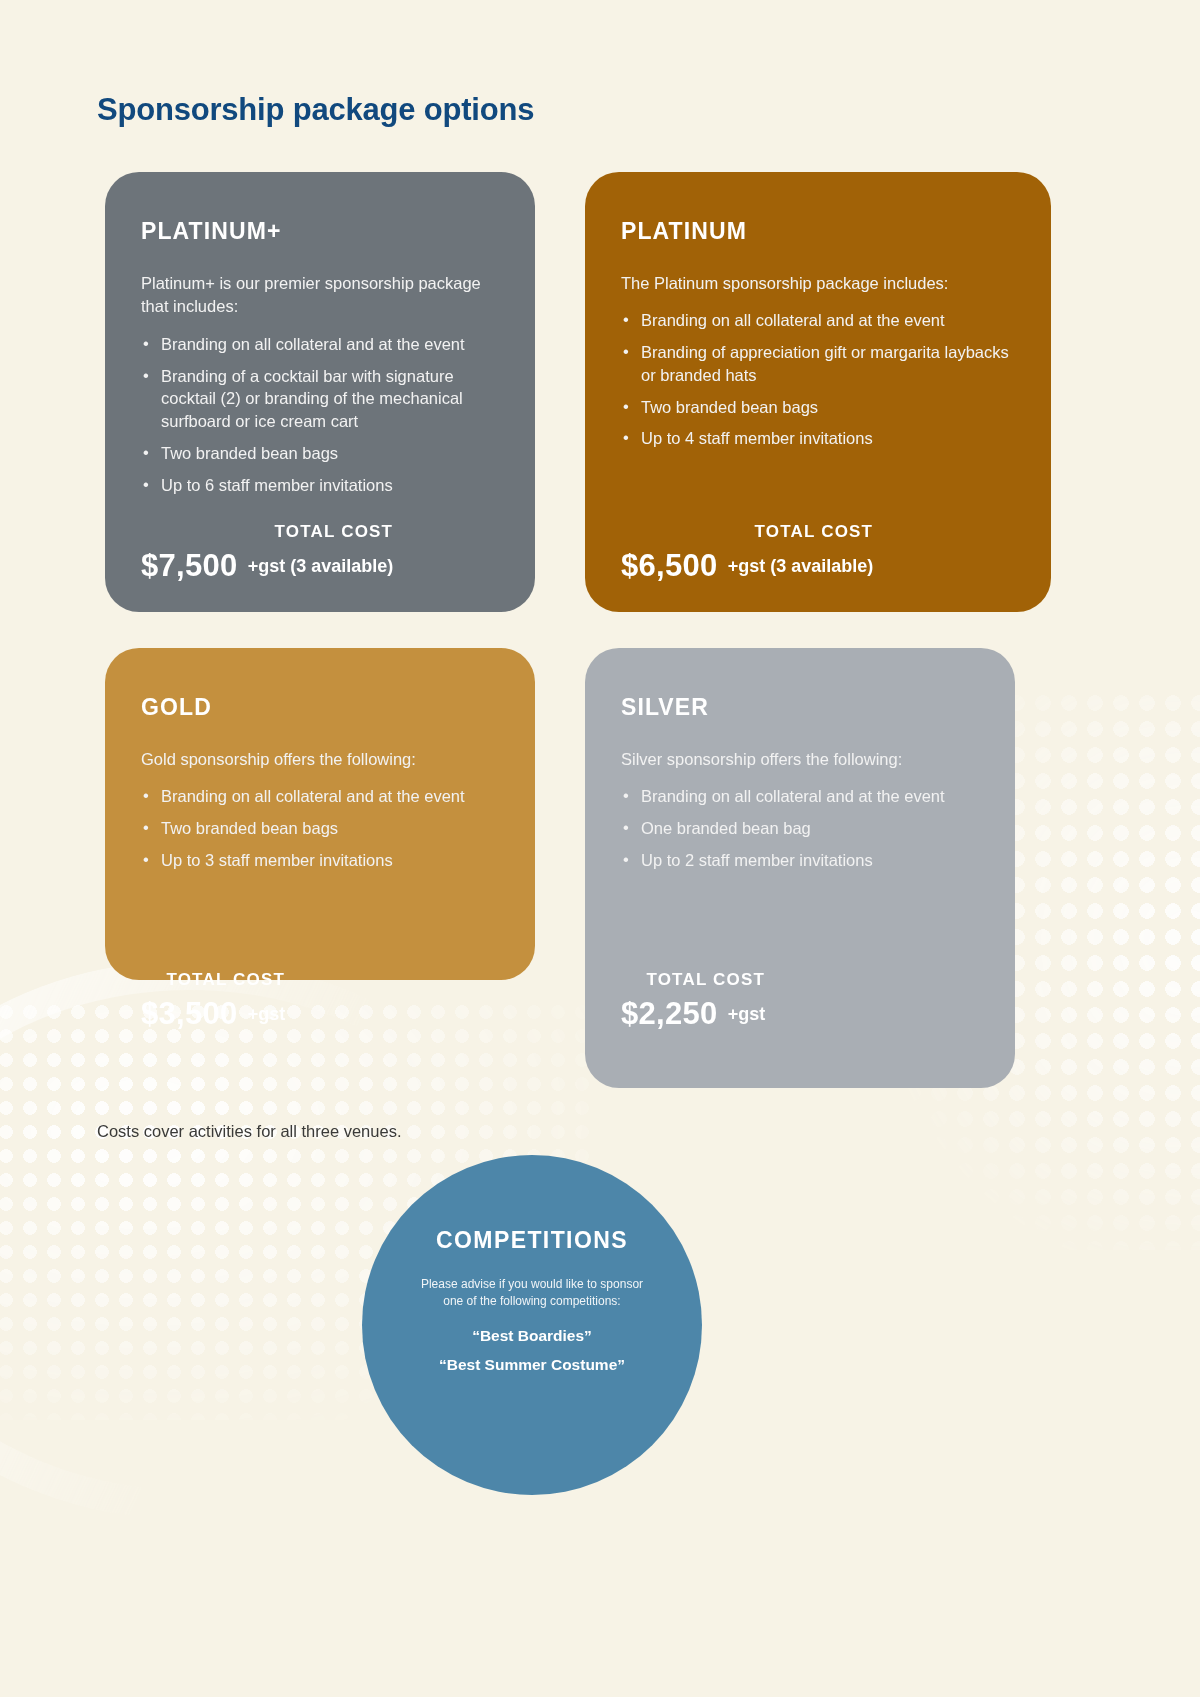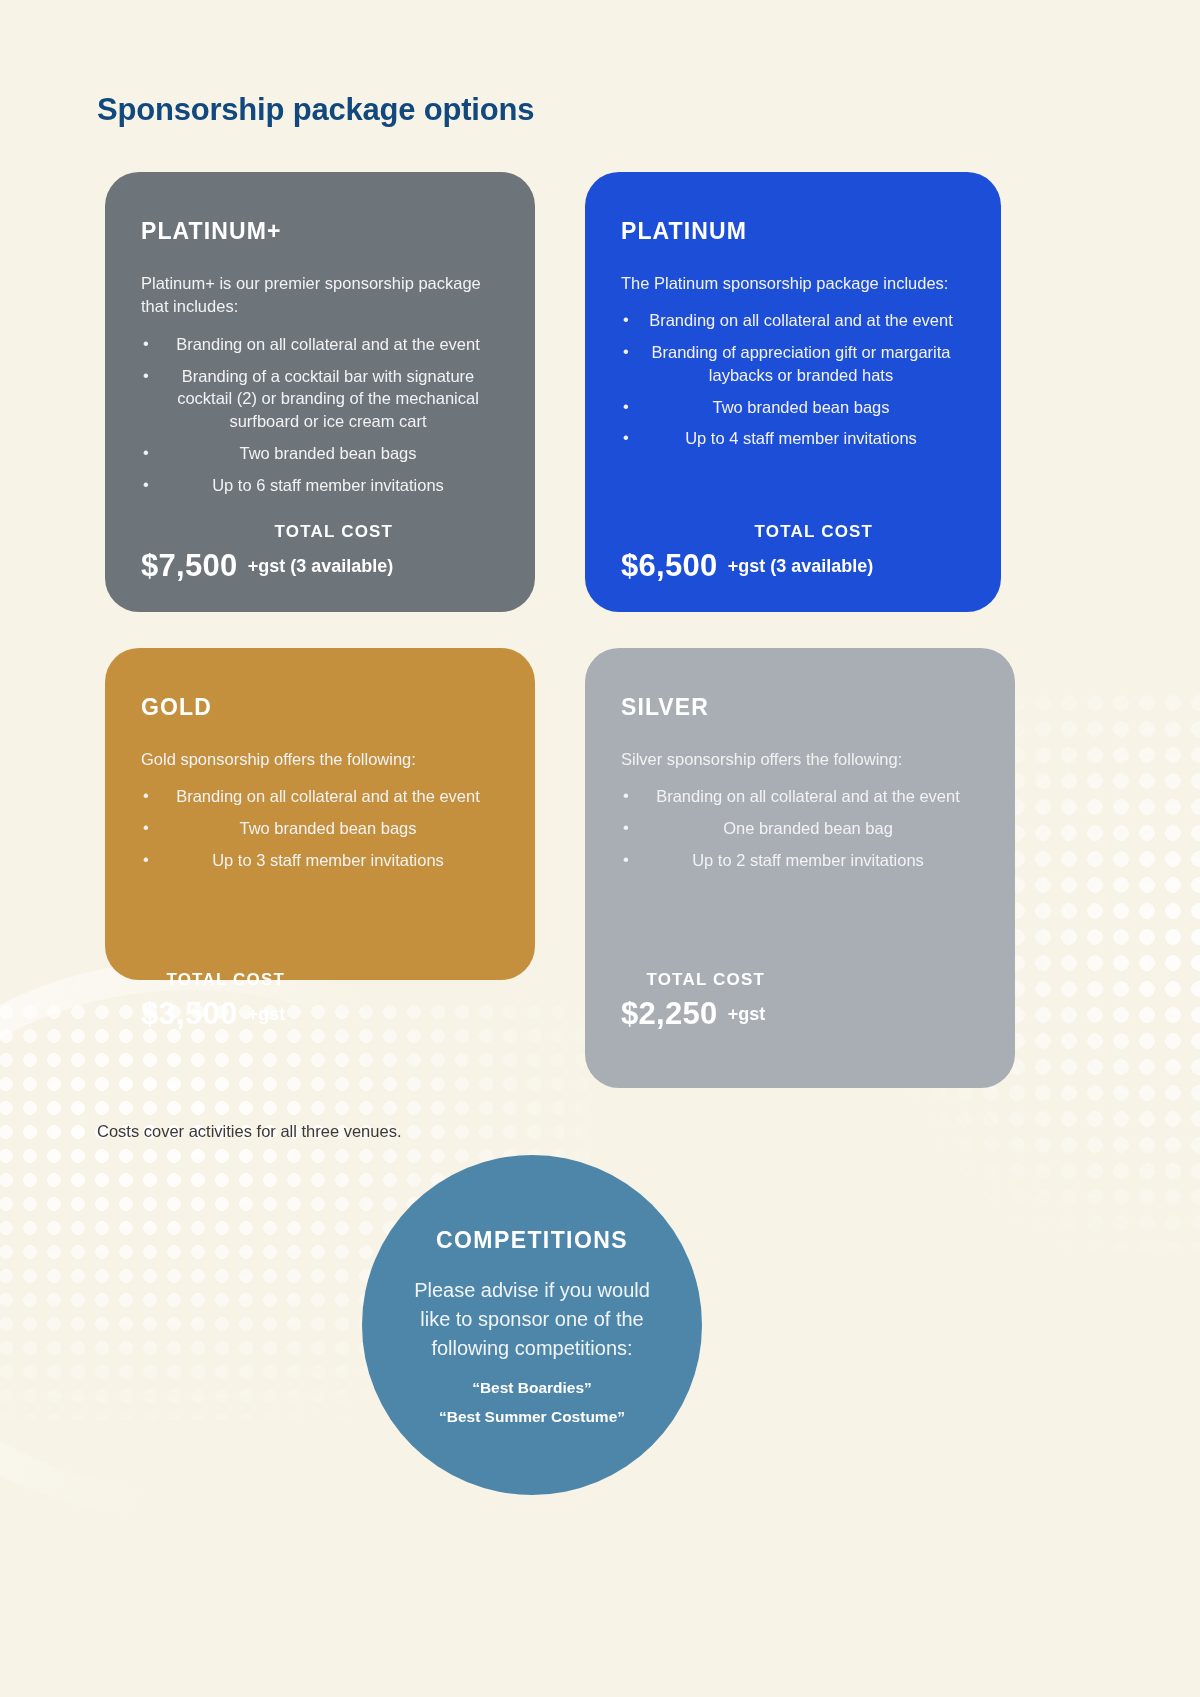--- a/index.html
+++ b/index.html
@@ -85,21 +85,20 @@
     margin-bottom: 14px;
   }
   .bullets { list-style: none; }
   .bullets li {
     position: relative;
     font-size: 16.5px;
     line-height: 1.38;
     color: #f2f2f2;
     padding-left: 20px;
     margin-bottom: 9px;
-    text-align: center;
   }
   .bullets li::before {
     content: "•";
     position: absolute;
     left: 2px;
     top: -1px;
   }
   .cost-block { position: absolute; left: 36px; }
   .cost-label {
     font-size: 17px;
@@ -113,21 +112,21 @@
     font-size: 31px;
     font-weight: bold;
     letter-spacing: .3px;
   }
   .price-suffix {
     font-size: 18px;
     font-weight: bold;
   }
 
   #card-platinum-plus { left: 105px;  top: 172px; width: 430px; height: 440px; background: #6d747a; }
-  #card-platinum      { left: 585px;  top: 172px; width: 416px; height: 440px; background: #1d4ed8; }
+  #card-platinum      { left: 585px;  top: 172px; width: 466px; height: 440px; background: #a16207; }
   #card-gold          { left: 105px;  top: 648px; width: 430px; height: 332px; background: #c4903e; }
   #card-silver        { left: 585px;  top: 648px; width: 430px; height: 440px; background: #a9aeb4; }
 
   #card-platinum-plus .cost-block,
   #card-platinum .cost-block { top: 350px; }
   #card-gold .cost-block,
   #card-silver .cost-block   { top: 322px; }
 
   
   #footnote {
@@ -153,21 +152,21 @@
     align-items: center;
     padding-top: 72px;
   }
   #competitions-title {
     font-size: 23px;
     font-weight: bold;
     letter-spacing: 1.4px;
     margin-bottom: 22px;
   }
   #competitions-body {
-    font-size: 20px;
+    font-size: 12px;
     line-height: 1.45;
     text-align: center;
     color: #f0f4f7;
     margin-bottom: 16px;
     max-width: 240px;
   }
   .competition-item {
     font-size: 15.5px;
     font-weight: bold;
     text-align: center;

